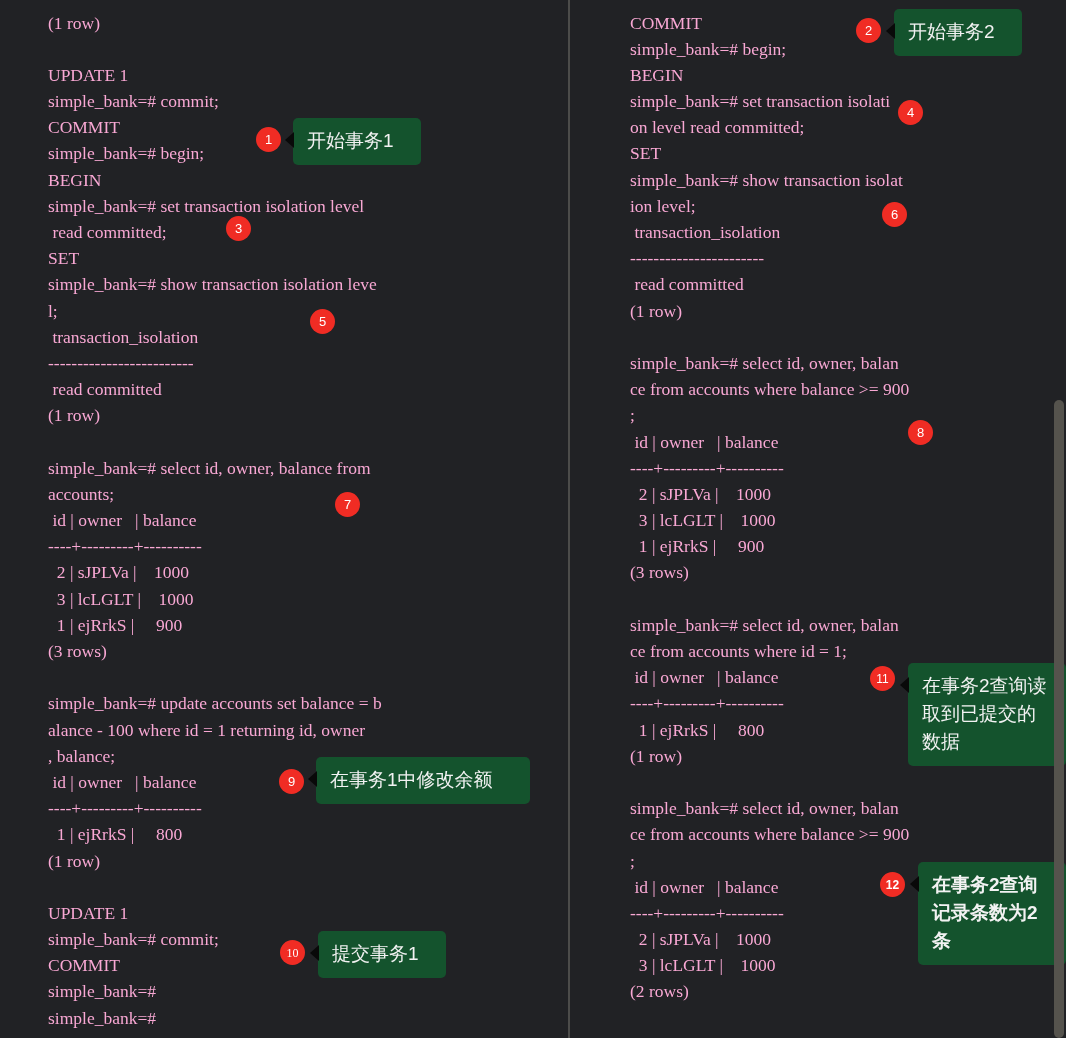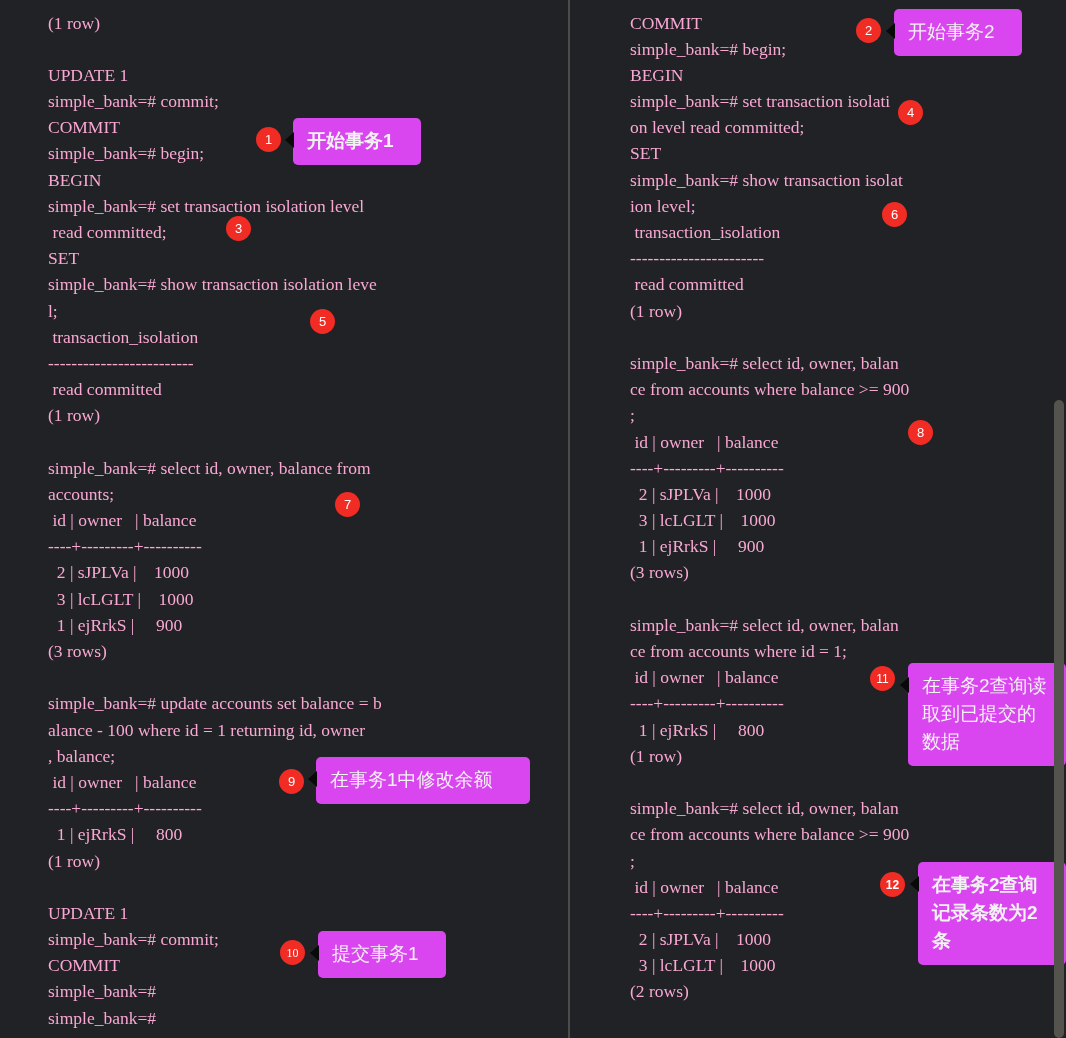--- a/index.html
+++ b/index.html
@@ -75,21 +75,21 @@
     align-items: center;
     justify-content: center;
     line-height: 1;
     z-index: 20;
   }
   .badge.wide { font-size: 12px; }
 
   
   .tip {
     position: absolute;
-    background: #d946ef;
+    background: #14532d;
     color: #f2f2f2;
     font-family: "Liberation Sans", sans-serif;
     font-size: 19px;
     line-height: 28px;
     padding: 9px 14px 10px 14px;
     border-radius: 5px;
     z-index: 19;
     white-space: pre-line;
   }
   .tip::before {
@@ -134,21 +134,21 @@
     <pre class="term" id="term-left"><div class="line">(1 row)</div><div class="line blank"> </div><div class="line">UPDATE 1</div><div class="line">simple_bank=# commit;</div><div class="line">COMMIT</div><div class="line">simple_bank=# begin;</div><div class="line">BEGIN</div><div class="line">simple_bank=# set transaction isolation level</div><div class="line"> read committed;</div><div class="line">SET</div><div class="line">simple_bank=# show transaction isolation leve</div><div class="line">l;</div><div class="line"> transaction_isolation</div><div class="line">-------------------------</div><div class="line"> read committed</div><div class="line">(1 row)</div><div class="line blank"> </div><div class="line">simple_bank=# select id, owner, balance from</div><div class="line">accounts;</div><div class="line"> id | owner   | balance</div><div class="line">----+---------+----------</div><div class="line">  2 | sJPLVa |    1000</div><div class="line">  3 | lcLGLT |    1000</div><div class="line">  1 | ejRrkS |     900</div><div class="line">(3 rows)</div><div class="line blank"> </div><div class="line">simple_bank=# update accounts set balance = b</div><div class="line">alance - 100 where id = 1 returning id, owner</div><div class="line">, balance;</div><div class="line"> id | owner   | balance</div><div class="line">----+---------+----------</div><div class="line">  1 | ejRrkS |     800</div><div class="line">(1 row)</div><div class="line blank"> </div><div class="line">UPDATE 1</div><div class="line">simple_bank=# commit;</div><div class="line">COMMIT</div><div class="line">simple_bank=#</div><div class="line">simple_bank=#</div></pre>
   </div>
 
   <div class="divider"></div>
 
   <div class="pane" id="pane-right">
     <pre class="term" id="term-right"><div class="line">COMMIT</div><div class="line">simple_bank=# begin;</div><div class="line">BEGIN</div><div class="line">simple_bank=# set transaction isolati</div><div class="line">on level read committed;</div><div class="line">SET</div><div class="line">simple_bank=# show transaction isolat</div><div class="line">ion level;</div><div class="line"> transaction_isolation</div><div class="line">-----------------------</div><div class="line"> read committed</div><div class="line">(1 row)</div><div class="line blank"> </div><div class="line">simple_bank=# select id, owner, balan</div><div class="line">ce from accounts where balance &gt;= 900</div><div class="line">;</div><div class="line"> id | owner   | balance</div><div class="line">----+---------+----------</div><div class="line">  2 | sJPLVa |    1000</div><div class="line">  3 | lcLGLT |    1000</div><div class="line">  1 | ejRrkS |     900</div><div class="line">(3 rows)</div><div class="line blank"> </div><div class="line">simple_bank=# select id, owner, balan</div><div class="line">ce from accounts where id = 1;</div><div class="line"> id | owner   | balance</div><div class="line">----+---------+----------</div><div class="line">  1 | ejRrkS |     800</div><div class="line">(1 row)</div><div class="line blank"> </div><div class="line">simple_bank=# select id, owner, balan</div><div class="line">ce from accounts where balance &gt;= 900</div><div class="line">;</div><div class="line"> id | owner   | balance</div><div class="line">----+---------+----------</div><div class="line">  2 | sJPLVa |    1000</div><div class="line">  3 | lcLGLT |    1000</div><div class="line">(2 rows)</div></pre>
   </div>
 
   <div id="annotation-layer">
-      <div class="tip narrow" style="left: 293px; top: 118px; width: 128px; font-weight: bold;">开始事务1</div>
+      <div class="tip narrow" style="left: 293px; top: 118px; width: 128px;">开始事务1</div>
       <div class="badge" style="left: 256px; top: 127px;">1</div>
       <div class="badge" style="left: 226px; top: 216px;">3</div>
       <div class="badge" style="left: 310px; top: 309px;">5</div>
       <div class="badge" style="left: 335px; top: 492px;">7</div>
       <div class="tip" style="left: 316px; top: 757px; width: 214px;">在事务1中修改余额</div>
       <div class="badge" style="left: 279px; top: 769px;">9</div>
       <div class="tip narrow" style="left: 318px; top: 931px; width: 128px;">提交事务1</div>
       <div class="badge wide" style="left: 280px; top: 940px; font-family: Liberation Serif, serif;">10</div>
       <div class="tip narrow" style="left: 894px; top: 9px; width: 128px;">开始事务2</div>
       <div class="badge" style="left: 856px; top: 18px;">2</div>

